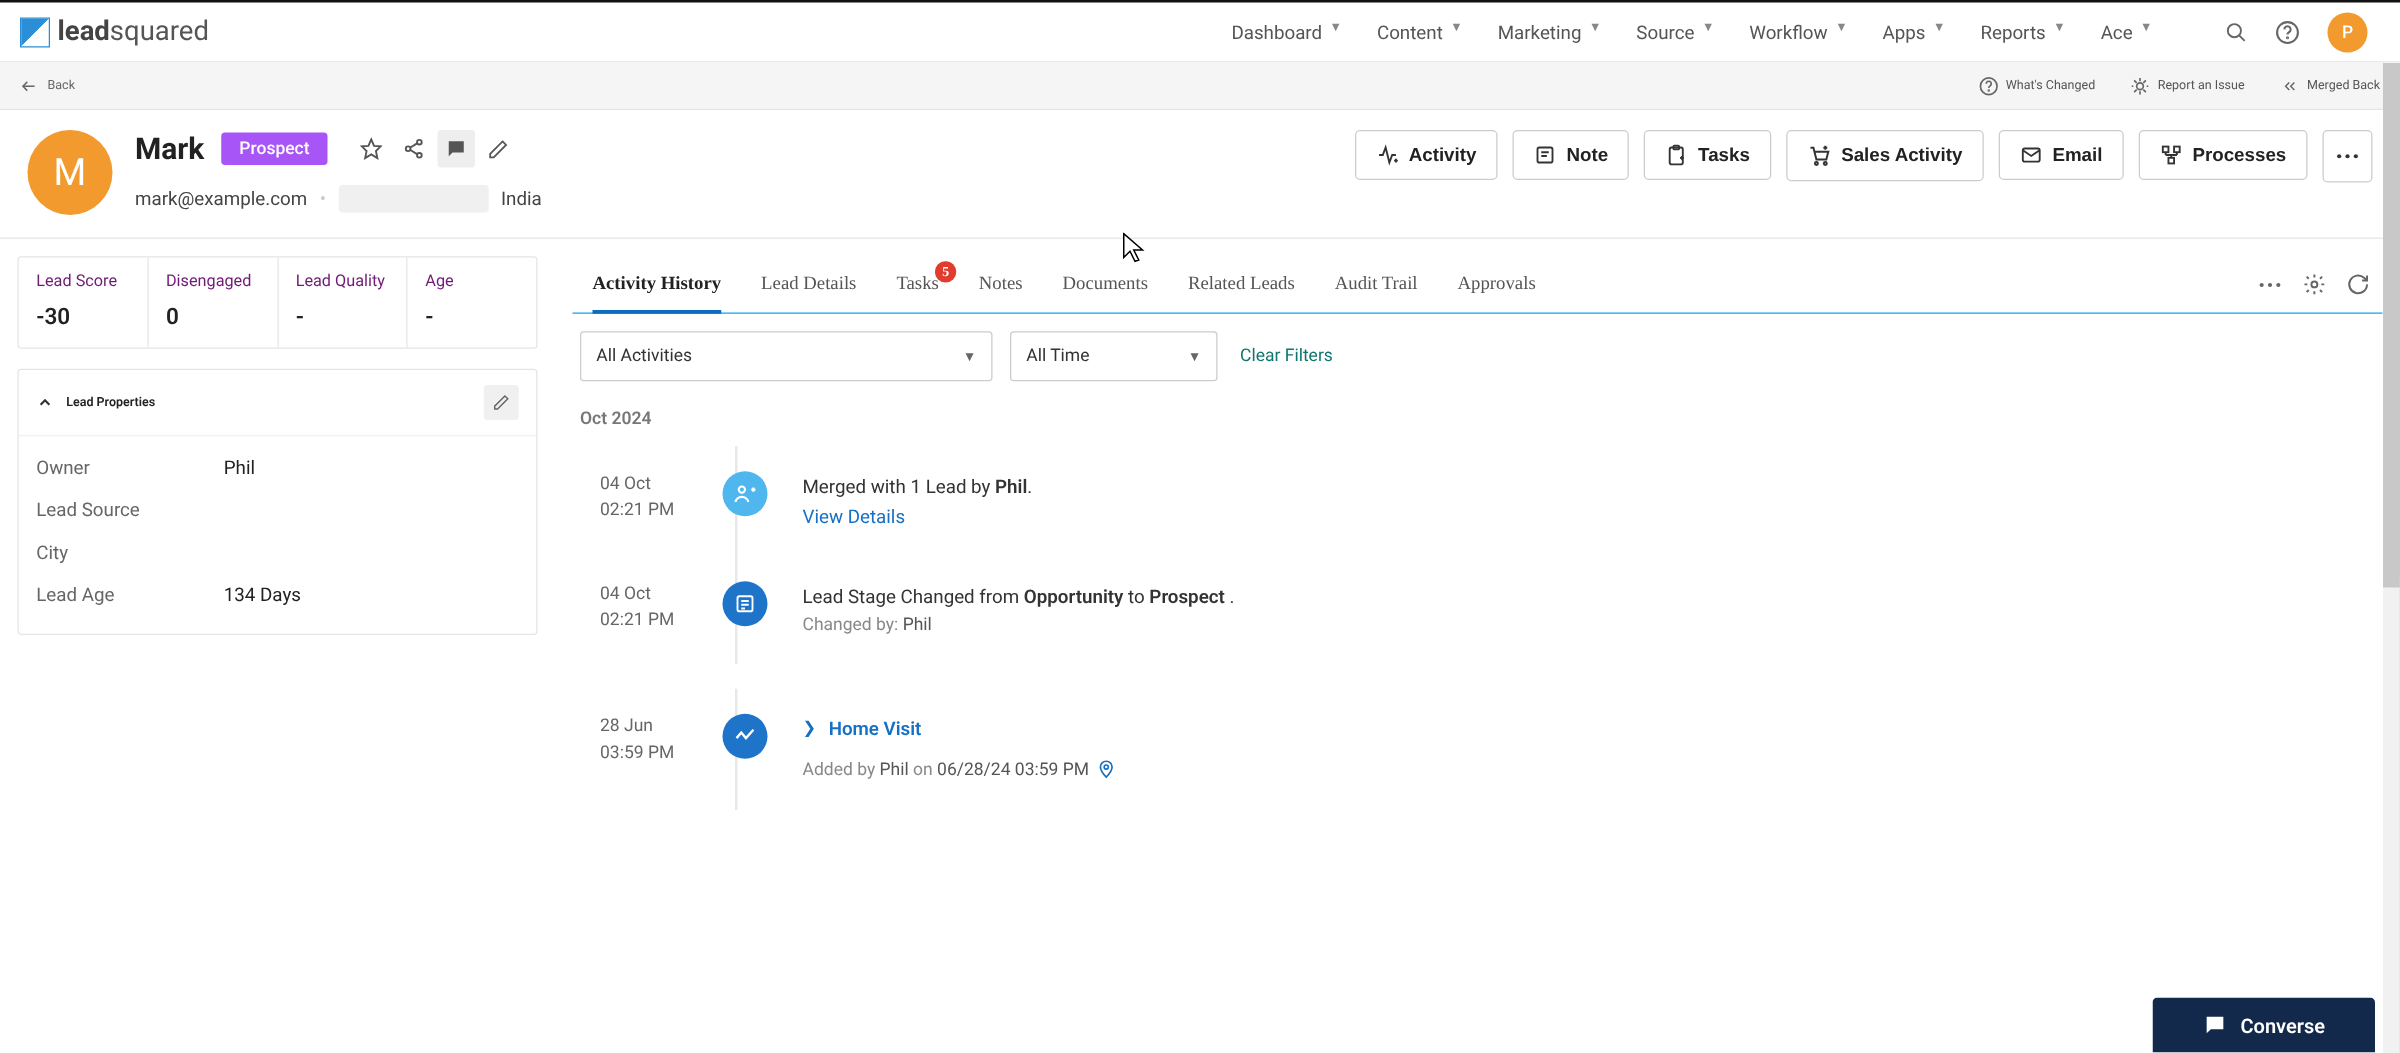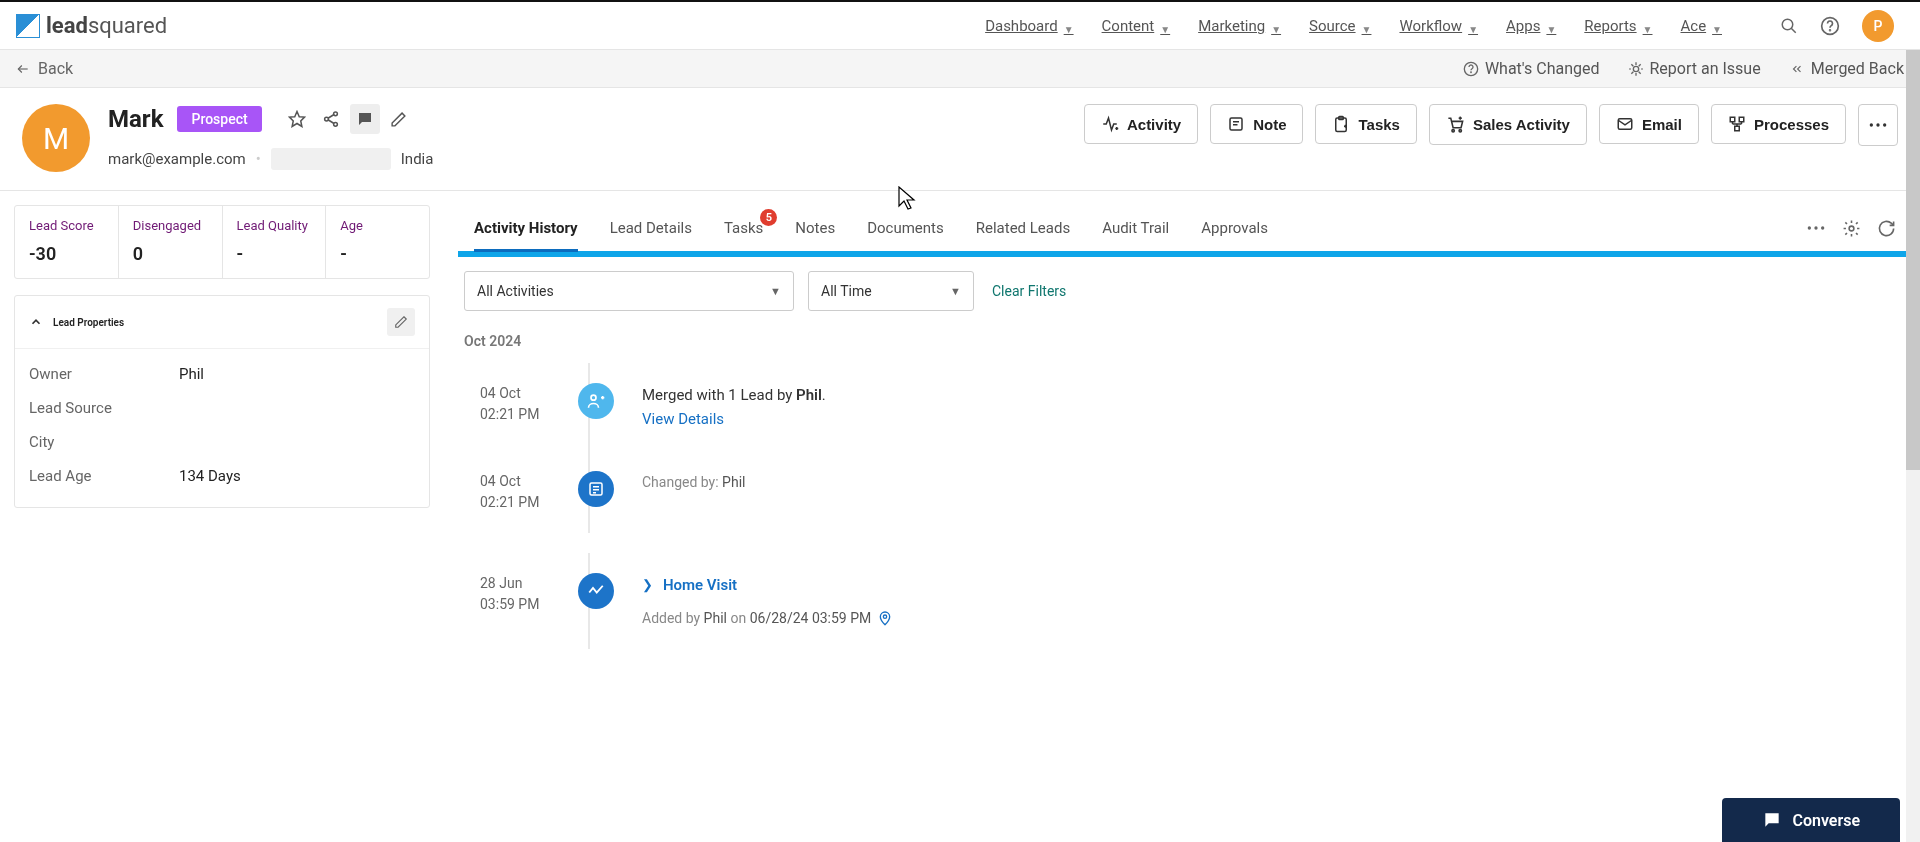--- a/index.html
+++ b/index.html
@@ -2,27 +2,27 @@
 <html><head>
 <meta charset="utf-8">
 <style>
 * { box-sizing: border-box; margin: 0; padding: 0; }
 body { font-family: -apple-system, BlinkMacSystemFont, "Segoe UI", Roboto, Arial, sans-serif; font-size: 14px; color: #333; background: #fff; }
 .topbar { height: 50px; border-top: 2px solid #111; border-bottom: 1px solid #e5e5e5; display: flex; align-items: center; padding: 0 16px; }
 .logo { display: flex; align-items: center; gap: 6px; font-size: 22px; font-weight: 400; color: #555; }
 .logo .sq { width: 24px; height: 24px; background: linear-gradient(135deg, #2a8fd6 49%, #fff 50%); border: 1px solid #2a8fd6; }
 .logo strong { font-weight: 700; color: #444; }
 .nav { margin-left: auto; display: flex; align-items: center; gap: 28px; padding-right: 10px; }
-.nav-item { color: #555; display: flex; align-items: flex-end; gap: 6px; cursor: pointer; font-size: 15px; text-decoration: underline; }
+.nav-item { color: #555; display: flex; align-items: flex-start; gap: 6px; cursor: pointer; font-size: 15px; }
 .nav-item .caret { font-size: 10px; color: #888; }
 .nav-right { display: flex; align-items: center; gap: 22px; margin-left: 30px; }
 .icon-btn { color: #666; cursor: pointer; display:flex; align-items:center; }
 .avatar-top { width: 32px; height: 32px; border-radius: 50%; background: #f29a2e; color:#fff; display:flex;align-items:center;justify-content:center; font-weight:500; }
 
-.subbar { height: 38px; background: #f5f5f5; border-bottom: 1px solid #e5e5e5; display:flex; align-items:center; padding: 0 16px; font-size: 16px; }
+.subbar { height: 38px; background: #f5f5f5; border-bottom: 1px solid #e5e5e5; display:flex; align-items:center; padding: 0 16px; font-size: 10px; }
 .back { display:flex; align-items:center; gap:8px; color:#666; cursor:pointer; }
 .sub-right { margin-left:auto; display:flex; align-items:center; gap:28px; }
 .sub-link { display:flex; align-items:center; gap:6px; color:#555; cursor:pointer; }
 
 .lead-hdr { padding: 16px 22px 18px; display:flex; align-items:flex-start; border-bottom: 1px solid #e5e5e5; }
 .lead-av { width: 68px; height:68px; border-radius:50%; background:#f29a2e; color:#fff; display:flex;align-items:center;justify-content:center; font-size:30px; font-weight:400; margin-right:18px; flex-shrink:0; }
 .lead-name-row { display:flex; align-items:center; gap:14px; }
 .lead-name { font-size: 24px; font-weight: 700; color:#222; }
 .badge { background:#a855f7; color:#fff; padding: 5px 14px; border-radius:3px; font-size:14px; font-weight:500; }
 .hdr-icons { display:flex; gap: 4px; margin-left:6px; }
@@ -49,21 +49,21 @@
 .props-hd { display:flex; align-items:center; padding:12px 14px; border-bottom:1px solid #f0f0f0; }
 .props-hd .chev { margin-right:10px; color:#333; }
 .props-hd .ttl { font-weight:600; color:#222; font-size:10px; }
 .props-hd .edit { margin-left:auto; width:28px;height:28px;background:#f0f0f0; border-radius:3px; display:flex;align-items:center;justify-content:center; color:#666; cursor:pointer;}
 .props-body { padding: 8px 14px 14px; }
 .prop-row { display:flex; padding:8px 0; font-size:15px; }
 .prop-lbl { width:150px; color:#666; }
 .prop-val { color:#222; }
 
 .rightcol { flex:1; padding: 14px 14px 0 28px; position:relative; }
-.tabsrow { display:flex; align-items:center; border-bottom:6px solid #0ea5e9; gap:32px; padding-left:16px; position:relative; }
+.tabsrow { display:flex; align-items:center; border-bottom:1px solid #0ea5e9; gap:32px; padding-left:16px; position:relative;font-family:Liberation Serif, serif; }
 .tab { padding: 14px 0; color:#555; font-size:15px; cursor:pointer; position:relative; }
 .tab.active { color:#222; font-weight:700; }
 .tab.active::after { content:""; position:absolute; left:0; right:0; bottom:-1px; height:3px; background:#0c6cbe; }
 .tab .count-badge { position:absolute; top:4px; right:-14px; background:#e03d2f; color:#fff; font-size:11px; border-radius:50%; width:17px; height:17px; display:flex;align-items:center;justify-content:center; font-weight:600; }
 .tabs-right { margin-left:auto; display:flex; gap:16px; padding-right:10px; align-items:center; }
 .tabs-right .ic { color:#666; cursor:pointer; }
 
 .filters { display:flex; align-items:center; gap:14px; padding:14px 6px; }
 .sel { border:1px solid #ccc; border-radius:3px; background:#fff; height:40px; display:flex; align-items:center; padding:0 12px; cursor:pointer; justify-content:space-between; }
 .sel .car { color:#666; font-size:11px; }
@@ -445,20 +445,21 @@
               <div class="tl-ic stage">
                 <svg width="18" height="18" viewBox="0 0 24 24" fill="none" stroke="#fff" stroke-width="2">
                   <rect x="4" y="4" width="16" height="16" rx="2"></rect>
                   <line x1="8" y1="9" x2="16" y2="9"></line>
                   <line x1="8" y1="13" x2="16" y2="13"></line>
                   <line x1="8" y1="17" x2="12" y2="17"></line>
                 </svg>
               </div>
             </div>
           <div class="tl-content">
+            <div><span>Lead Stage Changed from </span><span class="strong">Opportunity</span><span> to </span><span class="strong">Prospect</span><span> .</span></div>
             <div class="sub"><span>Changed by: </span><span style="color:#555">Phil</span></div>
           </div>
         </div>
       </div>
 
       <div class="tl-body">
         <div class="tl-line"></div>
         <div class="tl-item">
           <div class="tl-date">
               <div>28 Jun</div>

